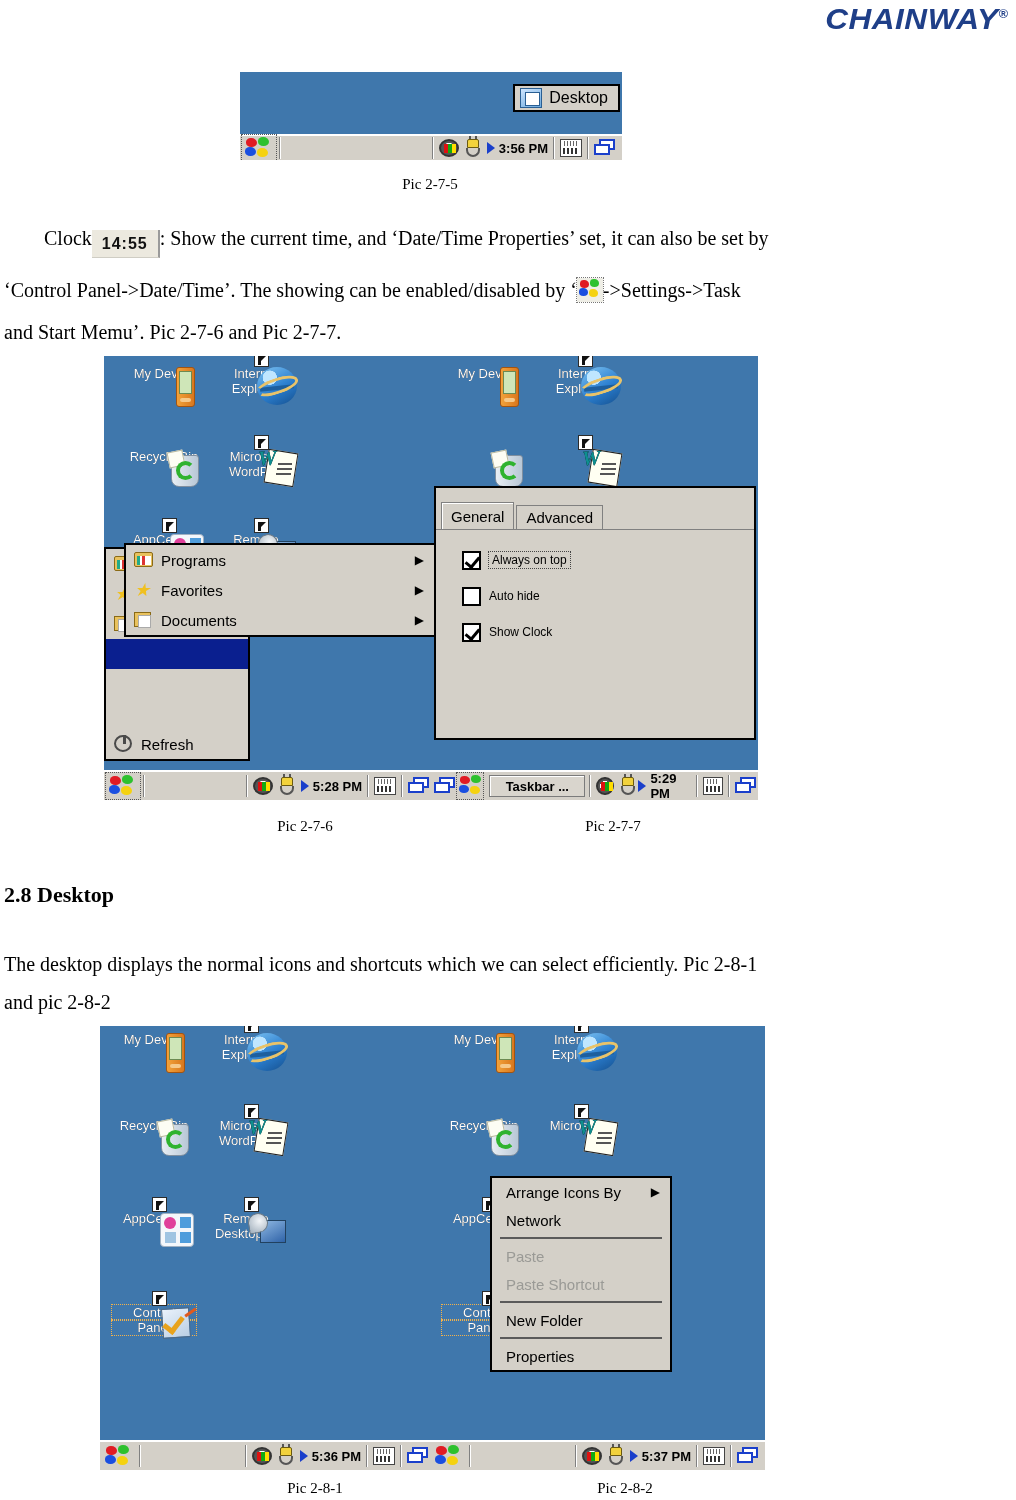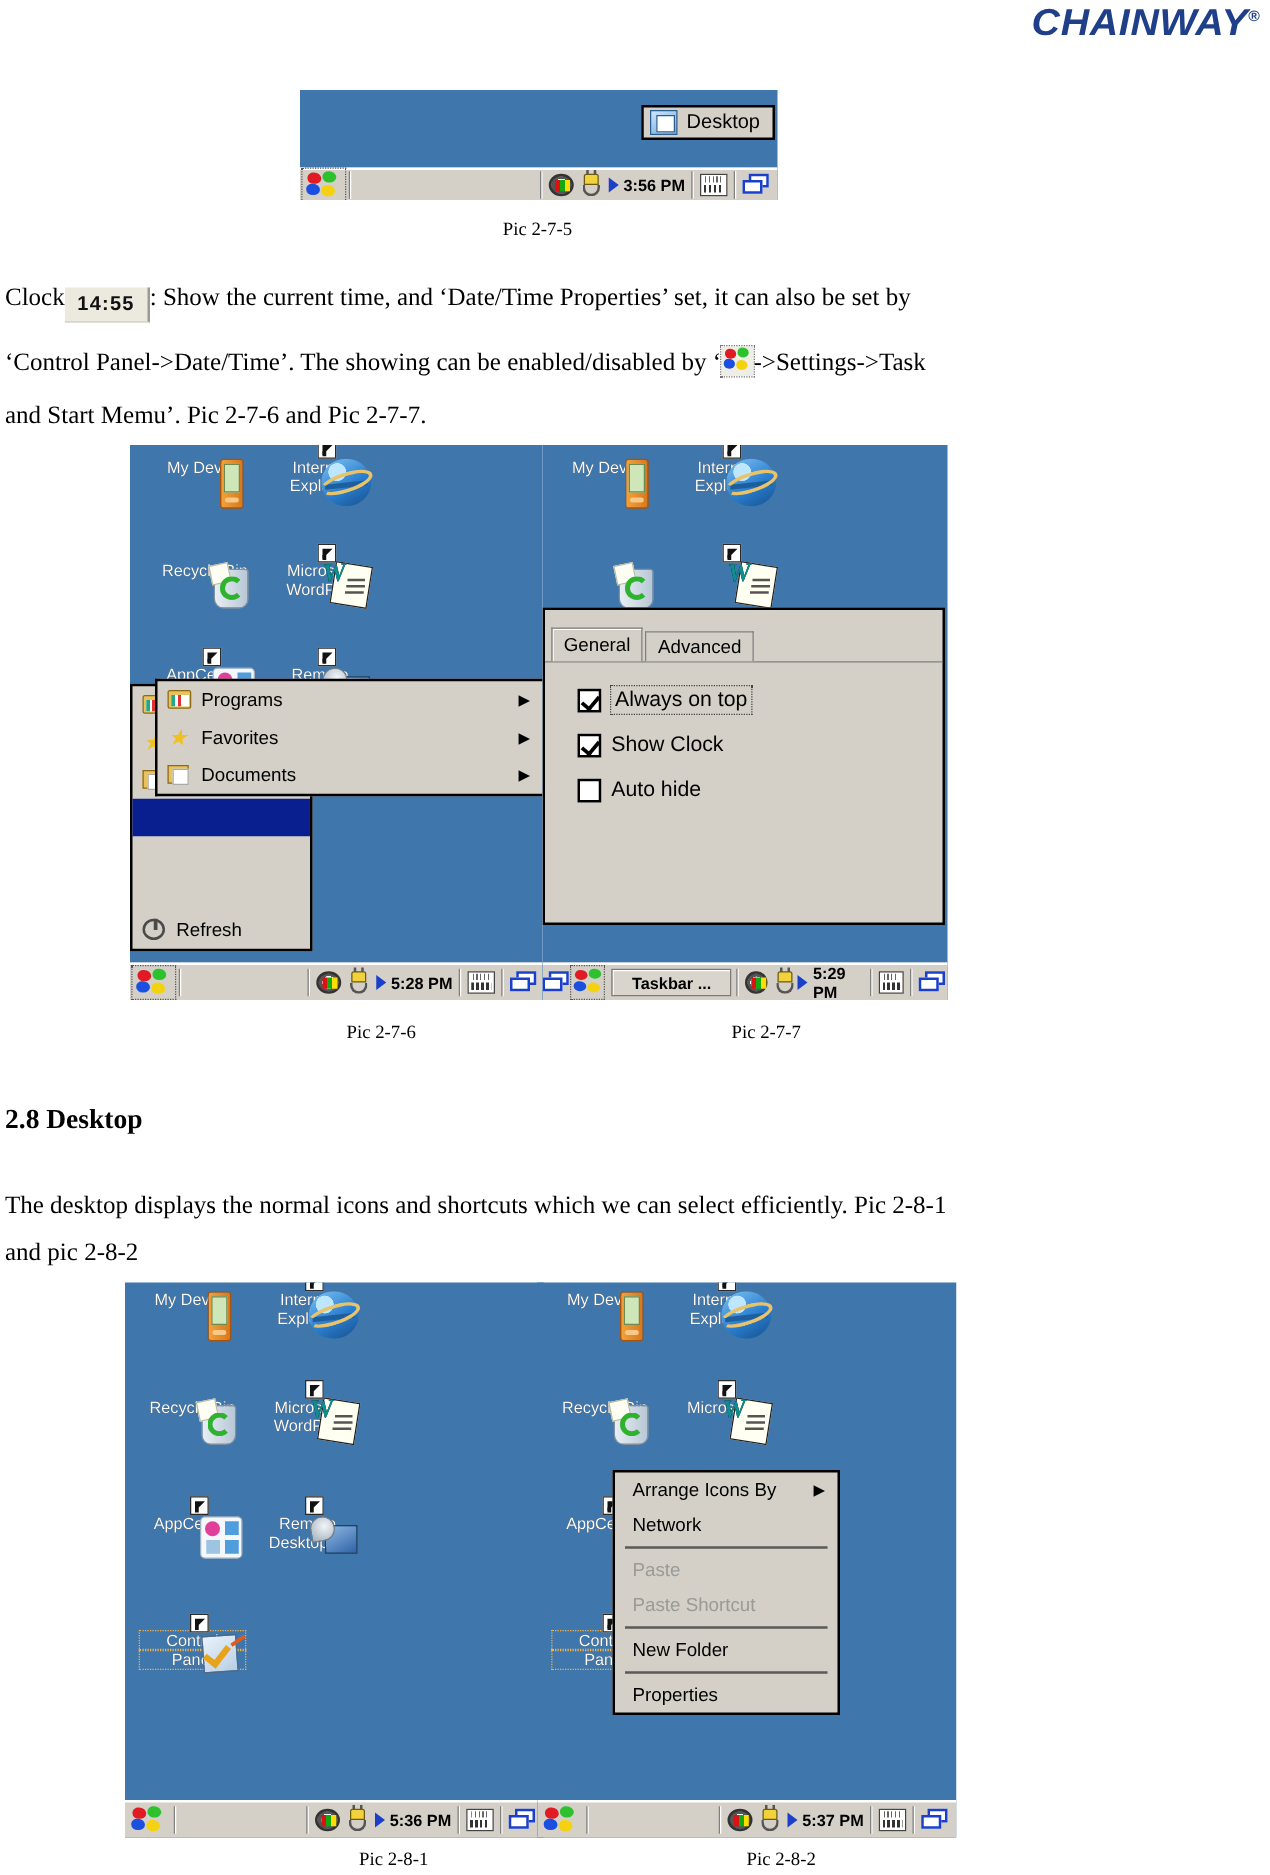--- a/index.html
+++ b/index.html
@@ -365,21 +365,21 @@
     border-bottom:none;
     margin-right:2px;
   }
   .dlg .tab.active{
     height:27px;
     box-shadow:inset 1px 1px 0 #fff;
     position:relative;z-index:2;
     background:#d4d0c8;
   }
   .dlg .body{padding:12px 0 0 26px;}
-  .dlg .row{display:flex;align-items:center;height:36px;font-size:17px;}
+  .dlg .row{display:flex;align-items:center;height:36px;font-size:12px;}
   .dlg .cb{
     width:19px;height:19px;background:#fff;border:2px solid #000;
     margin-right:8px;position:relative;flex:0 0 auto;
   }
   .dlg .cb.on:after{
     content:"";position:absolute;left:4px;top:1px;width:6px;height:11px;
     border-right:3px solid #000;border-bottom:3px solid #000;
     transform:rotate(40deg);
   }
   .dlg .row .lab.focus{outline:1px dotted #444;padding:1px 3px;}
@@ -447,21 +447,21 @@
     <div class="sep"></div>
     <span class="tr-win" style="margin:0 6px 0 4px;">
         <i class="a"></i>
         <i class="b"></i>
       </span>
   </div>
 </div>
 
 <div class="caption" style="left:330px; top:176px; width:200px;">Pic 2-7-5</div>
 
-<div class="prose" style="top:216px;">
+<div class="prose" style="top:216px;margin-left:40px;">
   <span>Clock</span><span class="inline-clock">14:55</span><span>: Show the current time, and ‘Date/Time Properties’ set, it can also be set by</span>
 </div>
 <div class="prose" style="top:268px;">
   <span>‘Control Panel-&gt;Date/Time’. The showing can be enabled/disabled by ‘</span><span class="inline-start">
     <span class="flag" style="display:block;width:100%;height:100%;">
       <i class="r" style="left:3px;top:2px;width:9px;height:8px;"></i>
       <i class="g" style="left:13px;top:1px;width:9px;height:8px;"></i>
       <i class="b" style="left:2px;top:10px;width:9px;height:8px;"></i>
       <i class="y" style="left:12px;top:11px;width:9px;height:8px;"></i>
     </span>
@@ -669,26 +669,26 @@
     <div class="tabs">
       <span class="tab active">General</span>
       <span class="tab">Advanced</span>
     </div>
     <div class="body">
       <div class="row">
         <span class="cb on"></span>
         <span class="lab focus">Always on top</span>
       </div>
       <div class="row">
+        <span class="cb"></span>
+        <span class="lab">Auto hide</span>
+      </div>
+      <div class="row">
         <span class="cb on"></span>
         <span class="lab">Show Clock</span>
-      </div>
-      <div class="row">
-        <span class="cb"></span>
-        <span class="lab">Auto hide</span>
       </div>
     </div>
   </div>
 
   <div class="tbar">
     <span class="tr-win" style="margin:0 2px 0 0;">
         <i class="a"></i>
         <i class="b"></i>
       </span>
     <div class="startbtn" style="width:30px;">

